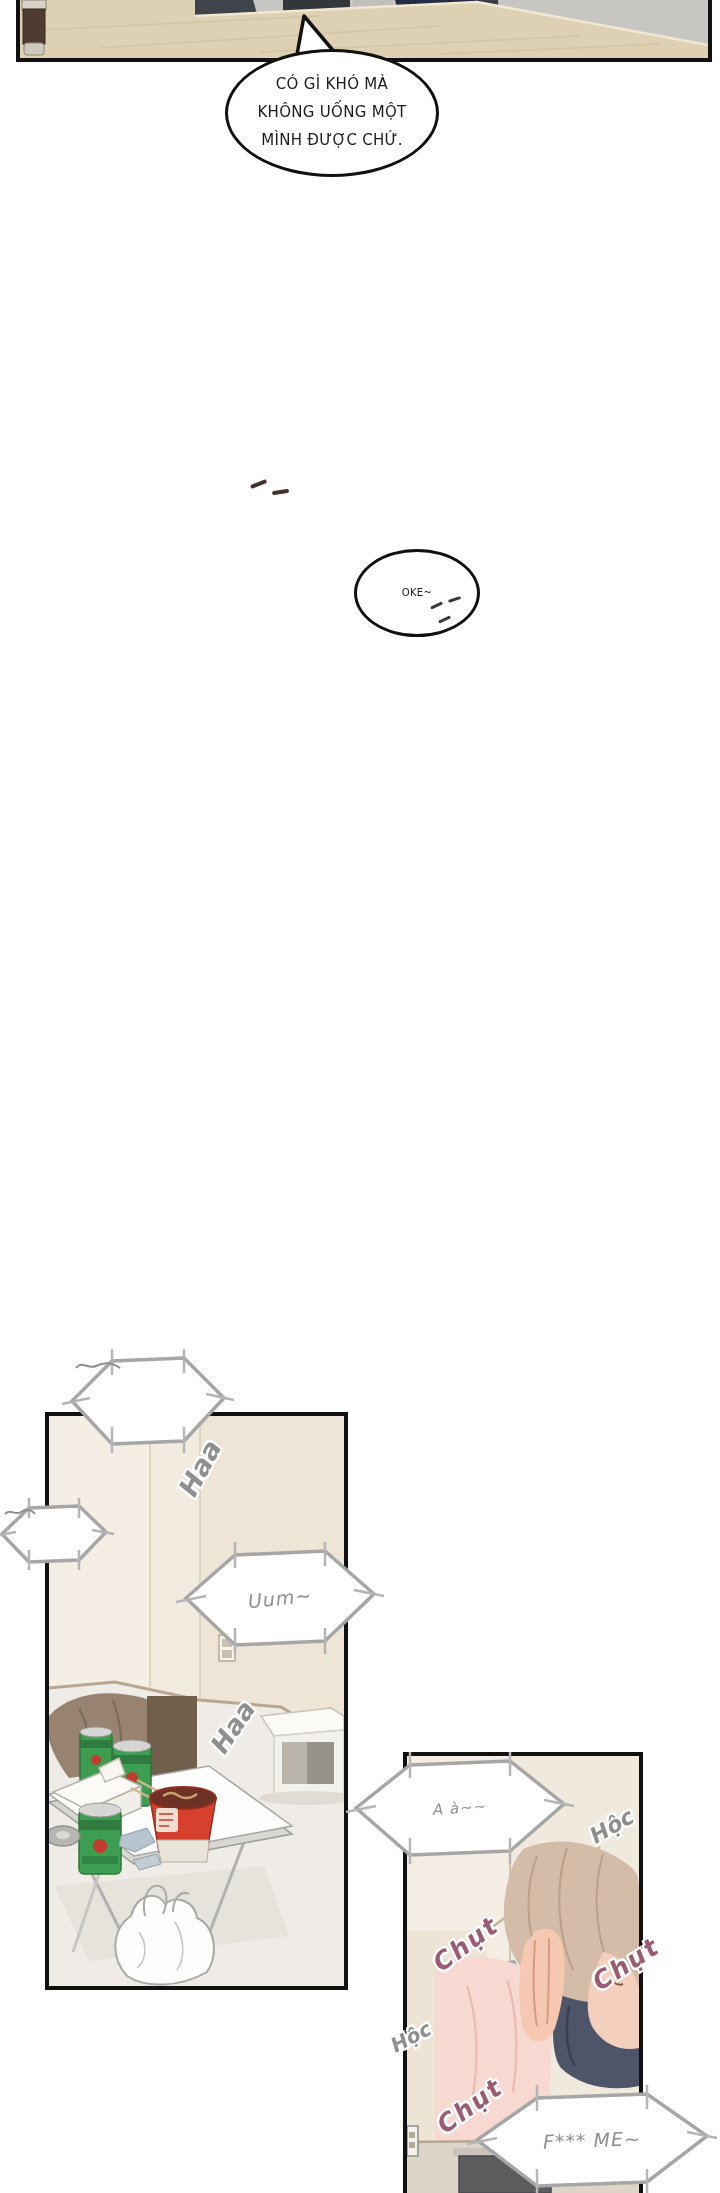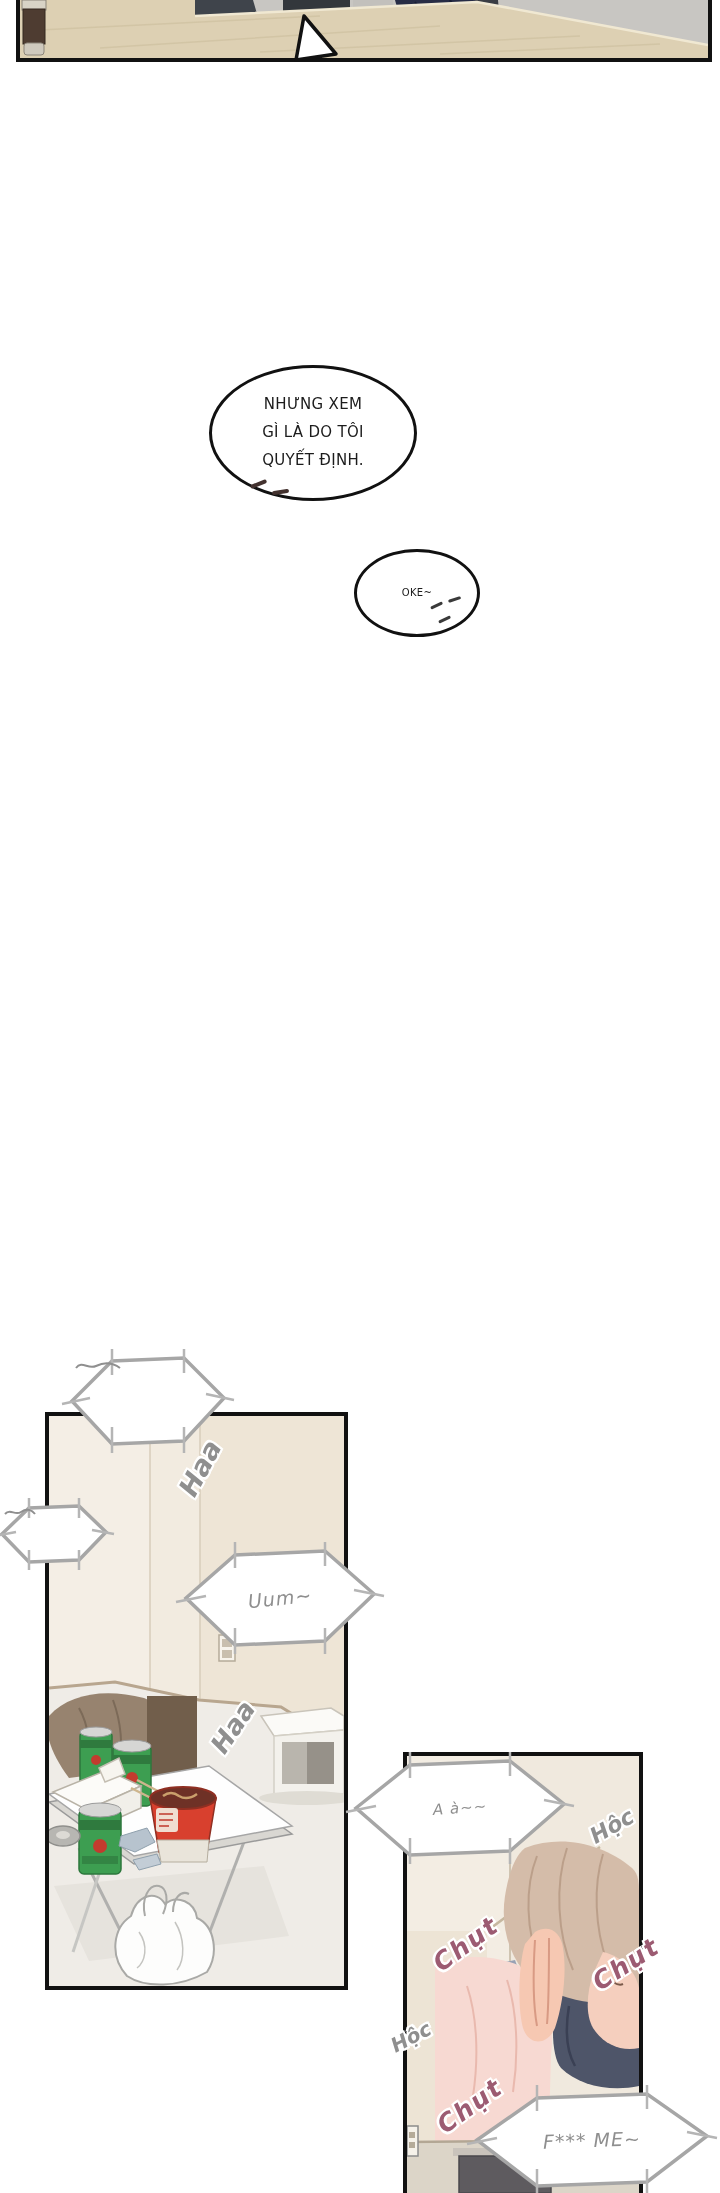--- a/index.html
+++ b/index.html
@@ -61,26 +61,26 @@
         <rect x="3" y="9" width="22" height="35" fill="#4e3c31" stroke="#352820" stroke-width="1"></rect>
         <rect x="4" y="43" width="20" height="12" rx="3" fill="#cfc9bd" stroke="#8c857a" stroke-width="1"></rect>
       </g>
     </svg>
   </div>
 
   <svg id="bubble1-tail">
     <polygon points="14,2 46,40 6,46" fill="#ffffff" stroke="var(--ink)" stroke-width="3.5" stroke-linejoin="round"></polygon>
   </svg>
 
-
-  <div id="bubble-2" class="bubble">
-    <span class="ln">NHƯNG XEM</span>
-    <span class="ln">GÌ LÀ DO TÔI</span>
-    <span class="ln">QUYẾT ĐỊNH.</span>
-  </div>
+  <div id="bubble-1" class="bubble">
+    <span class="ln">CÓ GÌ KHÓ MÀ</span>
+    <span class="ln">KHÔNG UỐNG MỘT</span>
+    <span class="ln">MÌNH ĐƯỢC CHỨ.</span>
+  </div>
+
   <div class="flick" style="left:250px;top:482px;width:17px;height:3.5px;transform:rotate(-22deg);"></div>
   <div class="flick" style="left:272px;top:490px;width:17px;height:3.5px;transform:rotate(-8deg);"></div>
 
   <div id="bubble-3" class="bubble">
     <span class="ln">OKE~</span>
   </div>
   <div class="flick" style="left:430px;top:604px;width:13px;height:2.5px;background:#3a3a3a;transform:rotate(-26deg);"></div>
   <div class="flick" style="left:448px;top:598px;width:13px;height:2.5px;background:#3a3a3a;transform:rotate(-18deg);"></div>
   <div class="flick" style="left:438px;top:618px;width:13px;height:2.5px;background:#3a3a3a;transform:rotate(-26deg);"></div>
 

